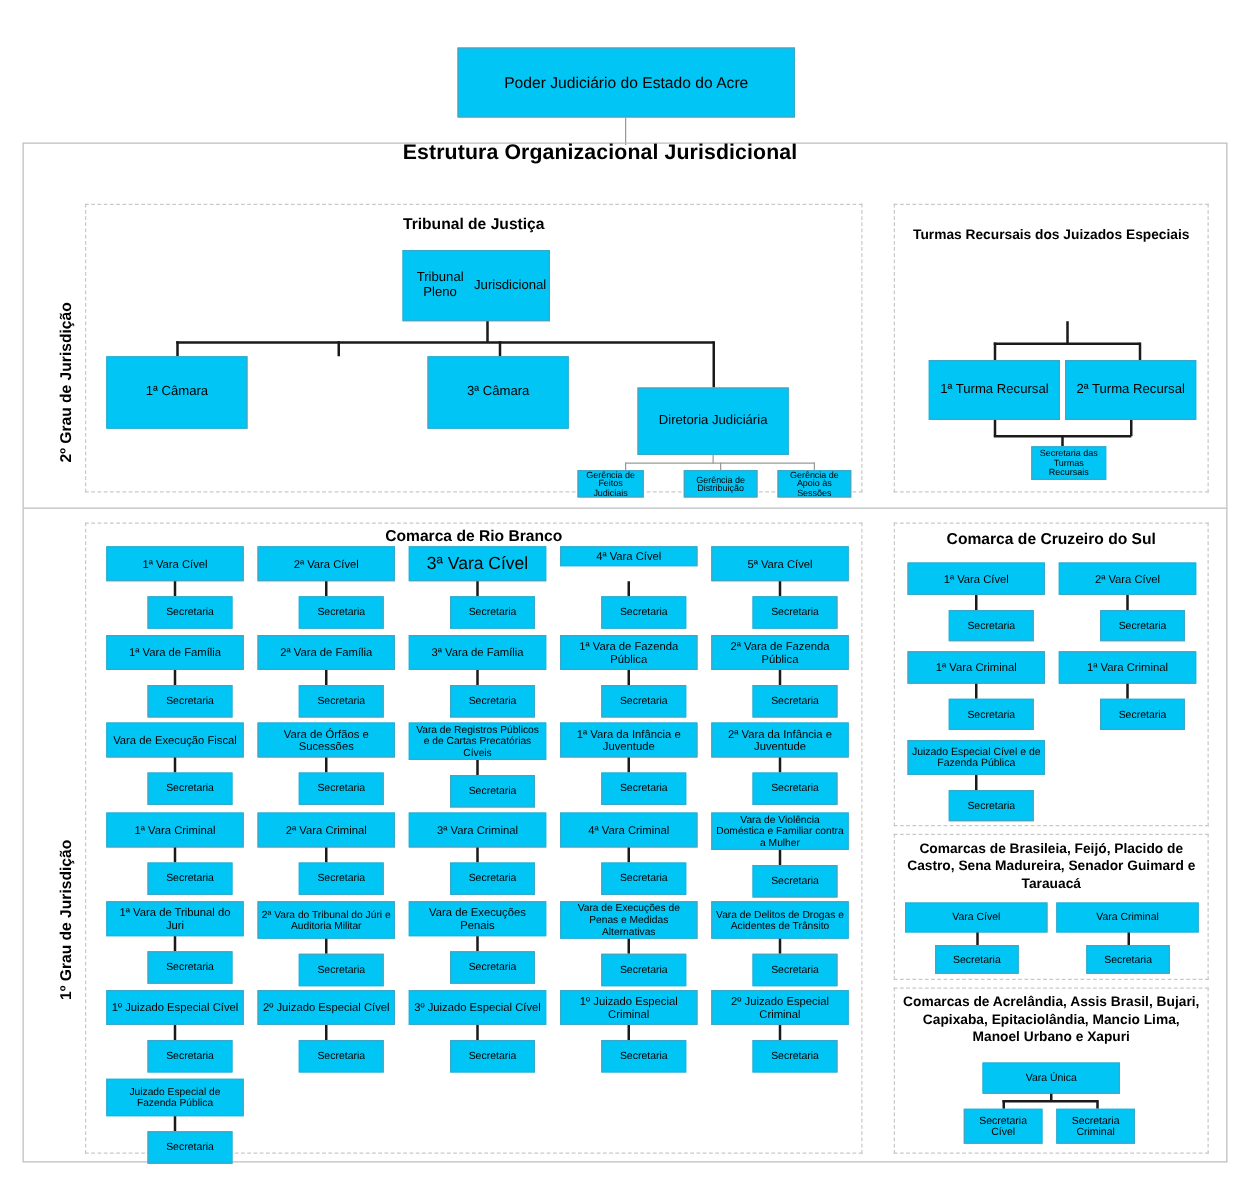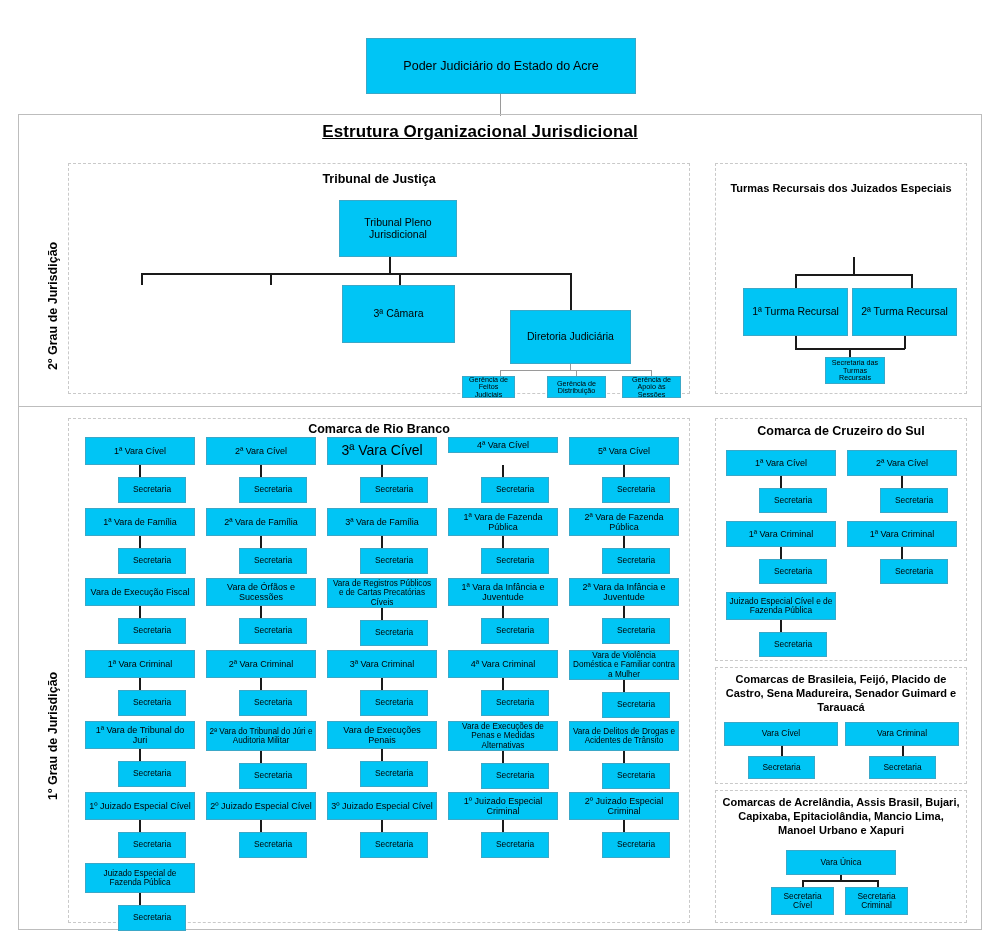--- a/index.html
+++ b/index.html
@@ -89,51 +89,54 @@
 <div id="root">
 
   <div class="box big" style="left:366px; top:38px; width:270px; height:56px;">
     <span>Poder Judiciário do Estado do Acre</span>
   </div>
 
   <div class="ln thin v" style="left:500px; top:94px; height:22px;"></div>
 
   <div class="outer-frame"></div>
 
-  <div class="title-main" style="left:18px; top:122px; width:924px;text-decoration:underline;">
+  <div class="title-main" style="left:18px; top:112px; width:924px;">
     <span>Estrutura Organizacional Jurisdicional</span>
   </div>
 
   <div class="divider" style="top:406px;"></div>
 
   <div class="vlabel" style="left:46px; top:370px;">
     <span>2º Grau de Jurisdição</span>
   </div>
   <div class="vlabel" style="left:46px; top:800px;">
     <span>1º Grau de Jurisdição</span>
   </div>
 
   <div class="dash" style="left:68px; top:163px; width:622px; height:231px;"></div>
 
   <div class="title-sec" style="left:68px; top:172px; width:622px;">
     <span>Tribunal de Justiça</span>
   </div>
 
-  <div class="box med" style="left:339px; top:200px; width:118px; height:57px; flex-direction:column;">
+  <div class="box med" style="left:322px; top:200px; width:118px; height:57px; ">
     <span>Tribunal Pleno</span>
     <span>Jurisdicional</span>
   </div>
 
   <div class="ln v" style="left:389px; top:257px; height:17px;"></div>
   <div class="ln h" style="left:141px; top:273px; width:430px;"></div>
   <div class="ln v" style="left:141px; top:273px; height:12px;"></div>
   <div class="ln v" style="left:270px; top:273px; height:12px;"></div>
   <div class="ln v" style="left:399px; top:273px; height:12px;"></div>
   <div class="ln v" style="left:570px; top:273px; height:37px;"></div>
 
+  <div class="box med" style="left:85px; top:285px; width:113px; height:58px;">
+    <span>1ª Câmara</span>
+  </div>
   <div class="box med" style="left:342px; top:285px; width:113px; height:58px;">
     <span>3ª Câmara</span>
   </div>
 
   <div class="box med" style="left:510px; top:310px; width:121px; height:54px;">
     <span>Diretoria Judiciária</span>
   </div>
   <div class="ln thin v" style="left:570px; top:364px; height:7px;"></div>
   <div class="ln thin h" style="left:500px; top:370px; width:152px;"></div>
   <div class="ln thin v" style="left:500px; top:370px; height:6px;"></div>

